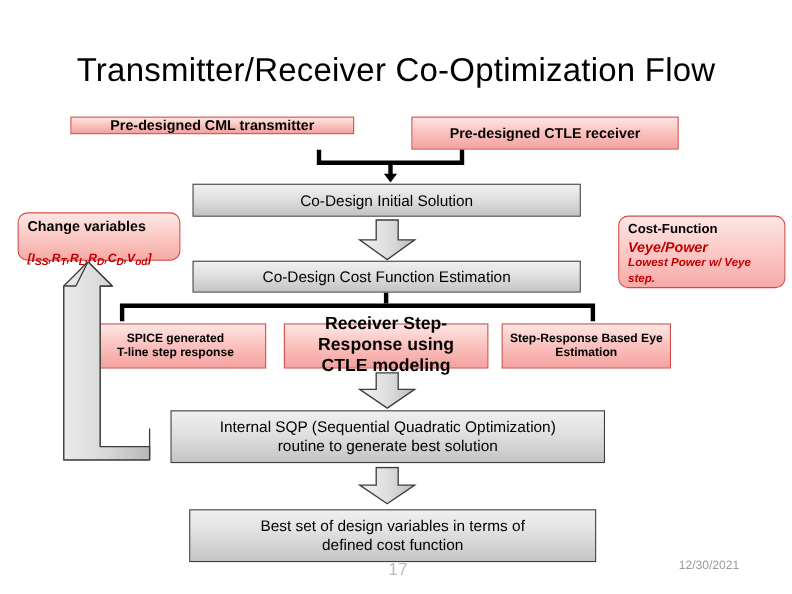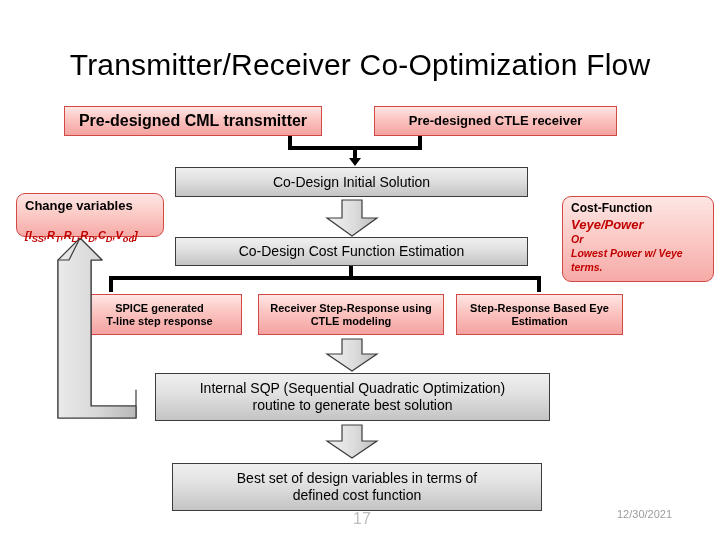--- a/index.html
+++ b/index.html
@@ -66,21 +66,21 @@
     font-size:11px;color:#9c9c9c;
   }
 </style>
 </head>
 <body>
 
 <div class="slide">
 
   <div class="title">Transmitter/Receiver Co-Optimization Flow</div>
 
-  <div class="box box-pink" style="left:64px;top:106px;width:258px;height:30px;font-size:16px;">
+  <div class="box box-pink" style="left:64px;top:106px;width:258px;height:16px;font-size:13px;align-items:flex-end;">
     <span>Pre-designed CML transmitter</span>
   </div>
 
   <div class="box box-pink" style="left:374px;top:106px;width:243px;height:30px;font-size:13px;">
     <span>Pre-designed CTLE receiver</span>
   </div>
 
   <div class="conn" style="left:285px;top:136px;">
     <svg width="140" height="30" viewBox="0 0 140 30">
       <path d="M5 0 L5 12 L135 12 L135 0" fill="none" stroke="#000" stroke-width="4"></path>
@@ -117,28 +117,28 @@
     </svg>
   </div>
 
   <div class="box box-pink" style="left:77px;top:294px;width:165px;height:41px;font-size:11px;">
     <span>
       <span>SPICE generated</span><br>
       <span>T-line step response</span>
     </span>
   </div>
 
-  <div class="box box-pink" style="left:258px;top:294px;width:186px;height:41px;font-size:11px;">
+  <div class="box box-pink" style="left:258px;top:294px;width:186px;height:41px;font-size:16px;">
     <span>
       <span>Receiver Step-Response using</span><br>
       <span>CTLE modeling</span>
     </span>
   </div>
 
-  <div class="box box-pink" style="left:456px;top:294px;width:167px;height:41px;font-size:11px;">
+  <div class="box box-pink" style="left:456px;top:294px;width:154px;height:41px;font-size:11px;">
     <span>
       <span>Step-Response Based Eye</span><br>
       <span>Estimation</span>
     </span>
   </div>
 
   <div class="darrow" style="left:325px;top:338px;">
     <svg width="54" height="34" viewBox="0 0 54 34">
       <defs>
         <linearGradient id="ag2" x1="0" y1="0" x2="1" y2="0">
@@ -210,26 +210,25 @@
     <div class="callout-title" style="font-size:13px;line-height:1.1;">Change variables</div>
     <div class="callout-body" style="font-size:11px;line-height:1.2;margin-top:16px;">
       <span>[</span><span><span>I</span><sub>SS</sub>,</span><span><span>R</span><sub>T</sub>,</span><span><span>R</span><sub>L</sub>,</span><span><span>R</span><sub>D</sub>,</span><span><span>C</span><sub>D</sub>,</span><span><span>V</span><sub>od</sub></span><span>]</span>
     </div>
     <svg class="tail" width="26" height="12" viewBox="0 0 26 12" style="left:36px;bottom:-11px;">
       <path d="M1 0 L25 0 L12 11 Z" fill="#f7b2ae" stroke="#d24a46" stroke-width="1"></path>
       <path d="M1 0 L25 0" stroke="#f7b2ae" stroke-width="2"></path>
     </svg>
   </div>
 
-  <div class="callout" style="left:562px;top:196px;width:152px;height:86px;">
+  <div class="callout" style="left:562px;top:196px;width:152px;height:66px;">
     <div class="callout-title" style="font-size:12px;line-height:1.15;">Cost-Function</div>
     <div class="callout-body" style="font-size:13px;line-height:1.32;">Veye/Power</div>
-    <div class="callout-body" style="font-size:10.5px;line-height:1.32;">Or</div>
     <div class="callout-body" style="font-size:10.5px;line-height:1.32;">Lowest Power w/ Veye</div>
-    <div class="callout-body" style="font-size:10.5px;line-height:1.32;">terms.</div>
+    <div class="callout-body" style="font-size:10.5px;line-height:1.32;">step.</div>
     <svg class="tail" width="20" height="30" viewBox="0 0 20 30" style="left:-19px;top:30px;">
       <path d="M19 1 L19 29 L1 16 Z" fill="#f7b2ae" stroke="#d24a46" stroke-width="1"></path>
       <path d="M19 1 L19 29" stroke="#f7b2ae" stroke-width="2"></path>
     </svg>
   </div>
 
   <div class="pagenum">17</div>
   <div class="date">12/30/2021</div>
 
 </div>

